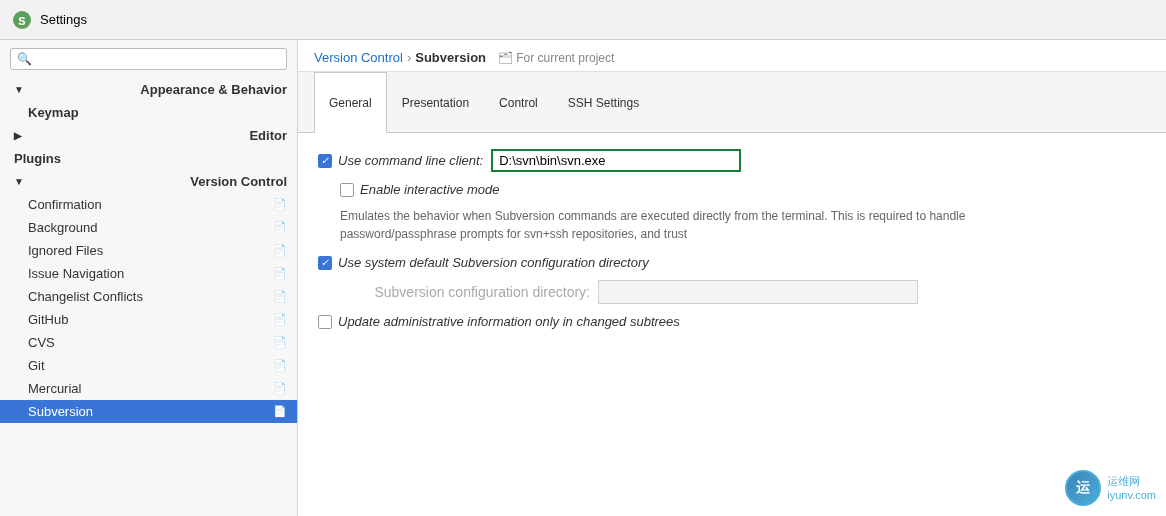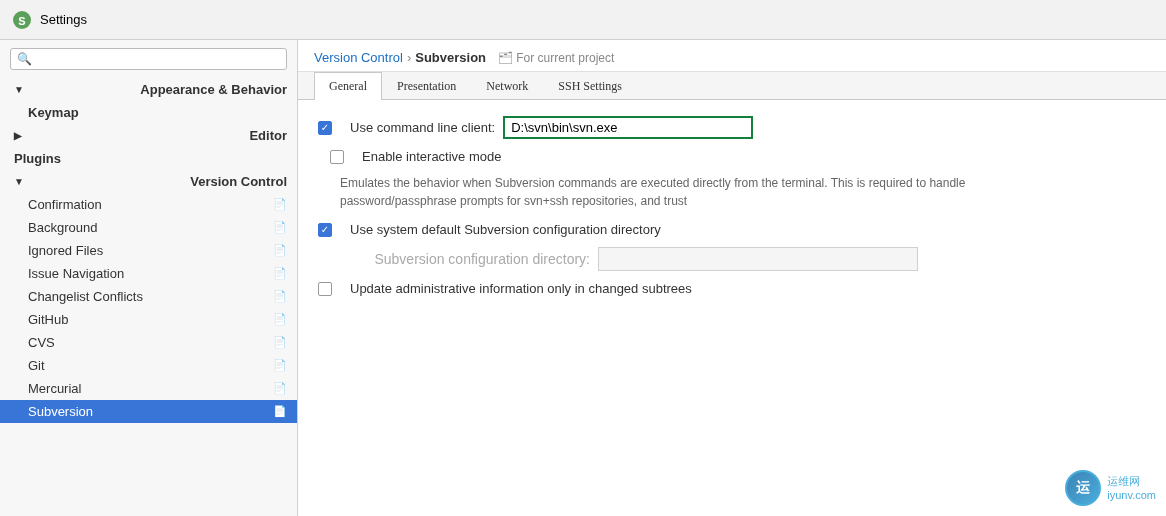--- a/index.html
+++ b/index.html
@@ -68,50 +68,49 @@
     .breadcrumb-project { color: #888; font-size: 12px; margin-left: 8px; display: flex; align-items: center; gap: 3px; }
 
     
     .tabs {
       display: flex; padding: 0 16px;
       border-bottom: 1px solid #c8c8c8;
       background: #f5f5f5;
       gap: 0;
     }
     .tab {
-      padding: 6px 14px;
+      padding: 23px 14px;
       font-size: 12px; color: #333;
       cursor: pointer;
       border: 1px solid transparent;
       border-bottom: none;
       margin-bottom: -1px;
       background: transparent;
-      font-family: Liberation Serif, serif;
     }
     .tab.active {
       background: white;
       border-color: #c8c8c8;
       border-bottom-color: white;
       color: #333;
     }
 
     
     .content-body {
       flex: 1; padding: 16px 20px;
       overflow-y: auto; background: white;
     }
 
     
     .form-row {
       display: flex; align-items: center;
       margin-bottom: 10px; gap: 8px;
     }
     .checkbox-label {
-      display: flex; align-items: center; gap: 18px;
-      font-size: 13px; color: #333; cursor: pointer;
+      display: flex; align-items: center; gap: 6px;
+      font-size: 13px; color: #333; cursor: pointer; font-style: italic;
     }
     .checkbox {
       width: 14px; height: 14px;
       border: 1px solid #999; border-radius: 2px;
       background: white; display: flex; align-items: center; justify-content: center;
       cursor: pointer; flex-shrink: 0;
     }
     .checkbox.checked { background: #3875d7; border-color: #3875d7; }
     .checkbox.checked::after { content: "✓"; color: white; font-size: 10px; line-height: 1; }
     .checkbox-text { font-size: 13px; color: #333; }
@@ -249,35 +248,35 @@
       <span class="breadcrumb-current">Subversion</span>
       <span class="breadcrumb-project">
         <span style="font-size:12px;">🗂</span>
         <span>For current project</span>
       </span>
     </div>
 
     <div class="tabs" id="tabs-bar">
         <div class="tab active">General</div>
         <div class="tab">Presentation</div>
-        <div class="tab">Network</div>
+        <div class="tab">Control</div>
         <div class="tab">SSH Settings</div>
       </div>
 
     <div class="content-body">
 
       <div class="form-row">
         <label class="checkbox-label">
           <div class="checkbox checked"></div>
           <span class="checkbox-text">Use command line client:</span>
         </label>
         <input class="text-input" type="text" id="cmd-input" value="D:\svn\bin\svn.exe" style="">
       </div>
 
-      <div class="form-row" style="margin-left:12px;">
+      <div class="form-row" style="margin-left:22px;">
         <label class="checkbox-label">
           <div class="checkbox"></div>
           <span class="checkbox-text">Enable interactive mode</span>
         </label>
       </div>
 
       <div class="description-text" id="desc-text">Emulates the behavior when Subversion commands are executed directly from the terminal.
 This is required to handle password/passphrase prompts for svn+ssh repositories, and trust</div>
 
       <div class="form-row">

